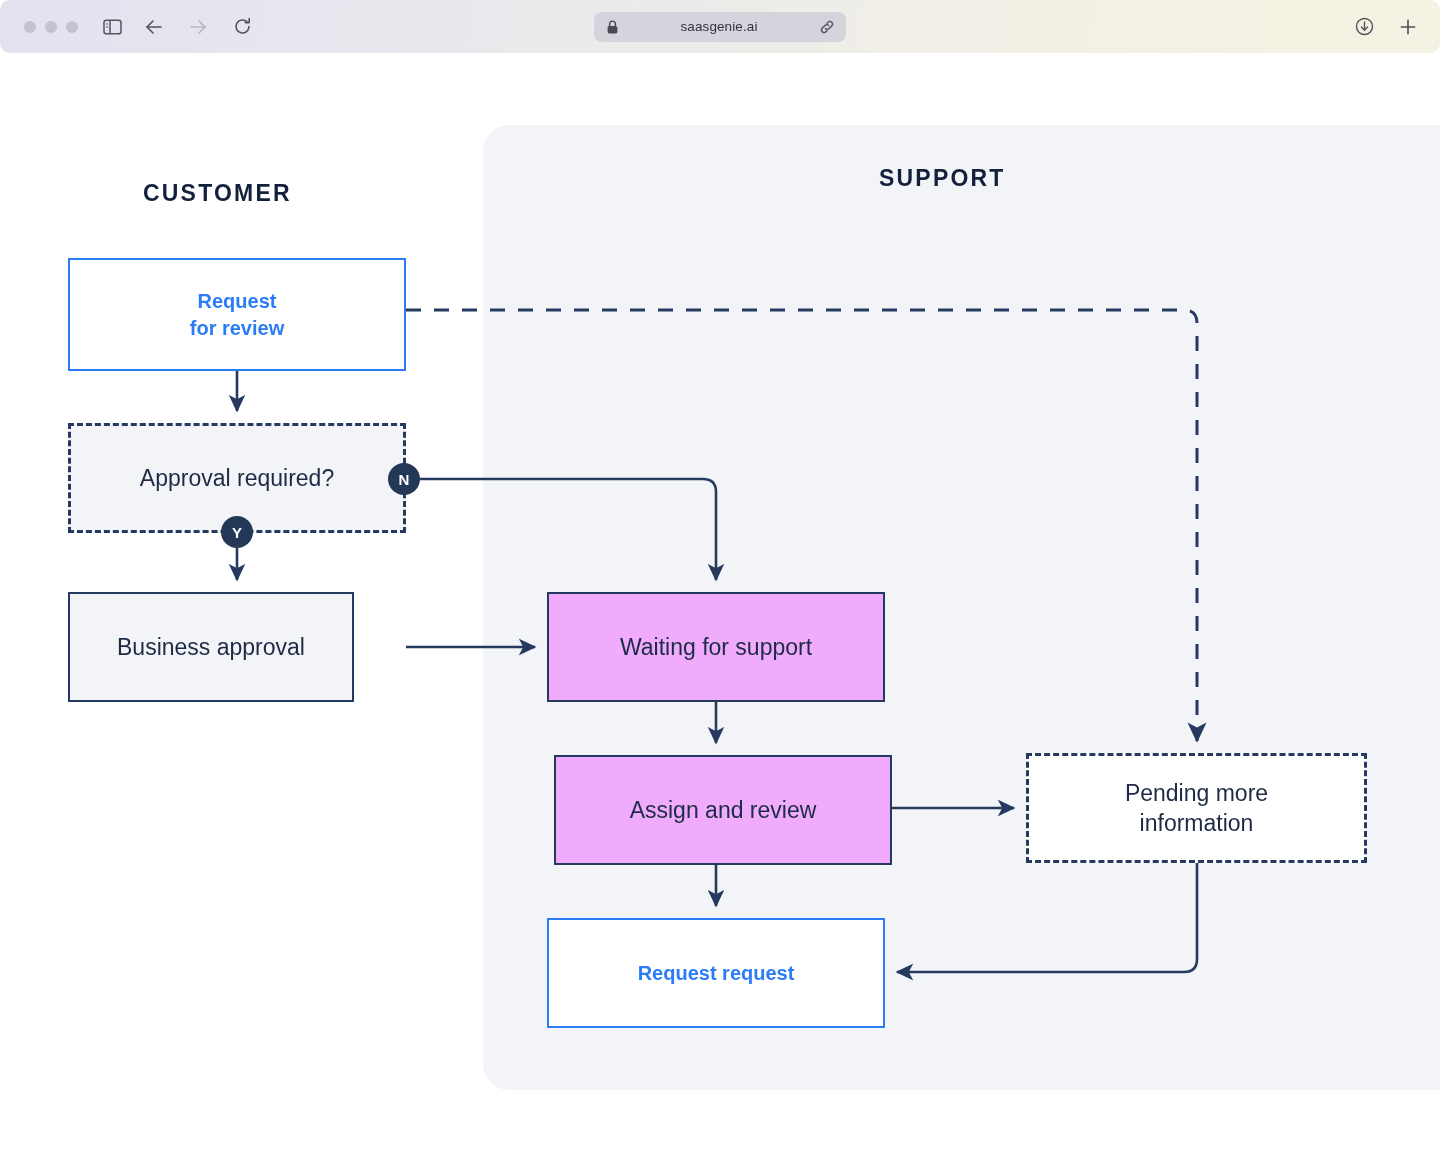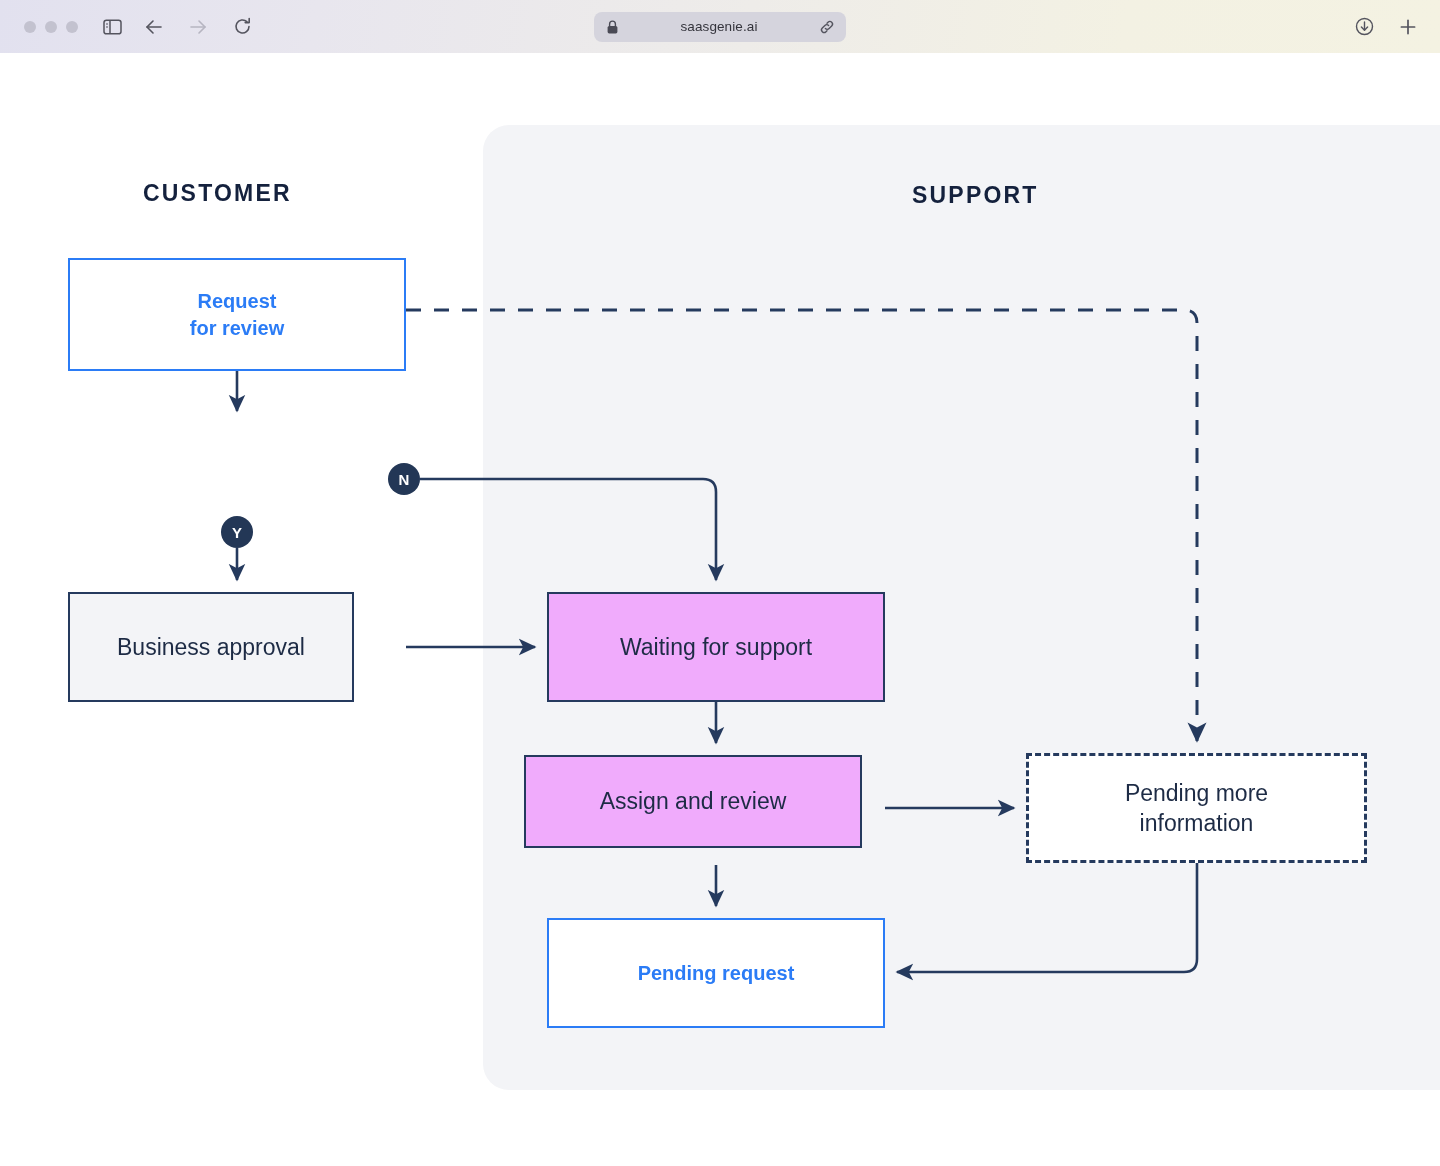--- a/index.html
+++ b/index.html
@@ -19,20 +19,21 @@
   .browser-chrome {
     position: absolute;
     left: 0; top: 0;
     width: 1440px;
     height: 53px;
     background: linear-gradient(100deg, #e2e1ef 0%, #e8e6ee 22%, #eeece9 52%, #f3f1e3 78%, #f4f2e2 100%);
     display: flex;
     align-items: center;
     box-sizing: border-box;
     padding: 0 16px;
+    border-radius: 10px;
   }
   .traffic-lights {
     display: flex;
     gap: 9px;
     align-items: center;
     margin-left: 8px;
     margin-right: 20px;
   }
   .dot {
     width: 12px; height: 12px;
@@ -103,21 +104,21 @@
 
   .lane-title {
     position: absolute;
     font-size: 23px;
     font-weight: bold;
     letter-spacing: 2.2px;
     color: #14213d;
     white-space: nowrap;
   }
   #lane-customer { left: 143px; top: 127px; }
-  #lane-support  { left: 879px; top: 129px; margin-left: 33px; }
+  #lane-support  { left: 879px; top: 112px; }
 
   
   .node {
     position: absolute;
     box-sizing: border-box;
     display: flex;
     align-items: center;
     justify-content: center;
     text-align: center;
     font-size: 23px;
@@ -145,21 +146,21 @@
   }
   .node.dashed-white {
     border: 3px dashed #253a5e;
     background: #ffffff;
   }
 
   #node-request   { left: 68px;  top: 205px; width: 338px; height: 113px; }
   #node-approval  { left: 68px;  top: 370px; width: 338px; height: 110px; }
   #node-business  { left: 68px;  top: 539px; width: 286px; height: 110px; }
   #node-waiting   { left: 547px; top: 539px; width: 338px; height: 110px; }
-  #node-assign    { left: 524px; top: 702px; width: 338px; height: 93px; }
+  #node-assign    { left: 554px; top: 702px; width: 338px; height: 110px; }
   #node-fulfill   { left: 547px; top: 865px; width: 338px; height: 110px; }
   #node-pending   { left: 1026px; top: 700px; width: 341px; height: 110px; }
 
   
   .badge {
     position: absolute;
     width: 32px; height: 32px;
     border-radius: 50%;
     background: #233756;
     color: #ffffff;
@@ -289,35 +290,38 @@
     <path d="M 1197 810 L 1197 906 Q 1197 919 1184 919 L 897 919" fill="none" stroke="#253a5e" stroke-width="2.6" marker-end="url(#arrow)"></path>
   </svg>
 
   <div class="node accent" id="node-request">
     <span>
       <span>Request</span><br>
       <span>for review</span>
     </span>
   </div>
 
+  <div class="node dashed-fill" id="node-approval">
+    <span>Approval required?</span>
+  </div>
 
   <div class="node solid-fill" id="node-business">
     <span>Business approval</span>
   </div>
 
   <div class="node solid-white" id="node-waiting">
     <span>Waiting for support</span>
   </div>
 
   <div class="node solid-white" id="node-assign">
     <span>Assign and review</span>
   </div>
 
   <div class="node accent" id="node-fulfill">
-    <span>Pending request</span>
+    <span>Request request</span>
   </div>
 
   <div class="node dashed-white" id="node-pending">
     <span>
       <span>Pending more</span><br>
       <span>information</span>
     </span>
   </div>
 
   <div class="badge" id="badge-n">N</div>

